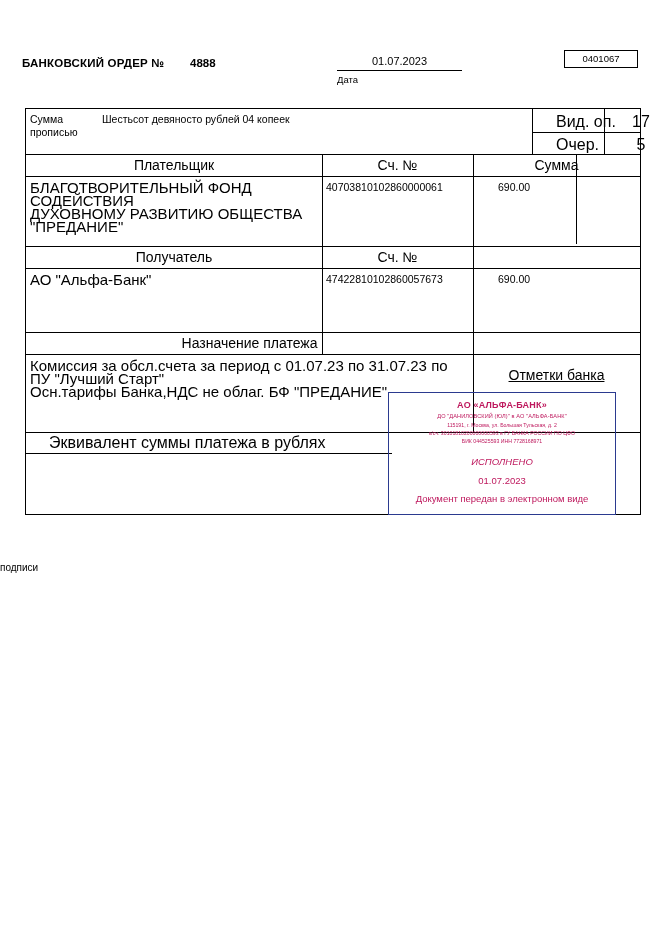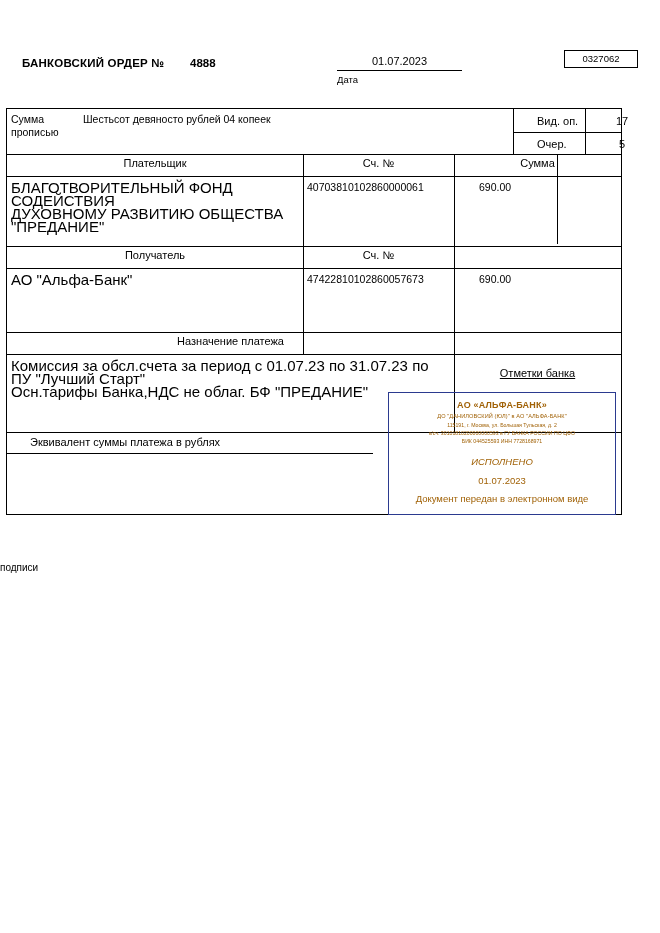--- a/index.html
+++ b/index.html
@@ -67,34 +67,34 @@
     height: 16px;
     border: 1px solid #000;
     font-size: 9.5px;
     text-align: center;
     line-height: 16px;
   }
 
   
   .form {
     position: absolute;
-    left: 6px; top: 108px;
+    left: 25px; top: 108px;
     width: 616px;
     height: 407px;
     border: 1px solid #000;
     box-sizing: border-box;
   }
 
   
   .form .ln-h { position: absolute; border-top: 1px solid #000; }
   .form .ln-v { position: absolute; border-left: 1px solid #000; }
 
   .cell {
     position: absolute;
-    font-size: 11px;
+    font-size: 16px;
     line-height: 13px;
     padding-left: 19px;
   }
   .cell.center { text-align: center; }
 
   .amount-words-label {
     position: absolute;
     left: 4px; top: 4px;
     width: 66px;
     font-size: 10.5px;
@@ -102,21 +102,21 @@
   }
   .amount-words-value {
     position: absolute;
     left: 76px; top: 4px;
     font-size: 10.5px;
   }
 
   .col-hdr {
     position: absolute;
     text-align: center;
-    font-size: 11px;
+    font-size: 14px;
     top: 3px;
   }
 
   .party-name {
     position: absolute;
     font-size: 15px;
     line-height: 13px;
     left: 4px;
   }
 
@@ -134,21 +134,21 @@
   }
 
   
   .stamp {
     position: absolute;
     left: 388px; top: 392px;
     width: 228px;
     height: 123px;
     border: 1px solid #2b3a8f;
     box-sizing: border-box;
-    color: #a16207;
+    color: #be185d;
     text-align: center;
   }
   .stamp .s-title {
     margin-top: 7px;
     font-size: 9px;
     font-weight: bold;
     letter-spacing: 0.2px;
   }
   .stamp .s-sub {
     margin-top: 3px;
@@ -192,21 +192,21 @@
 </head>
 <body>
 
 <div class="page">
 
   <div class="hdr">
     <div class="hdr-title">БАНКОВСКИЙ ОРДЕР №</div>
     <div class="hdr-num">4888</div>
     <div class="hdr-date">01.07.2023</div>
     <div class="hdr-date-label">Дата</div>
-    <div class="hdr-code">0327062</div>
+    <div class="hdr-code">0401067</div>
   </div>
 
   <div class="form">
 
     <div class="ln-h" style="left:0; top:45px; width:614px;"></div>
     <div class="ln-h" style="left:0; top:67px; width:614px;"></div>
     <div class="ln-h" style="left:0; top:137px; width:614px;"></div>
     <div class="ln-h" style="left:0; top:159px; width:614px;"></div>
     <div class="ln-h" style="left:0; top:223px; width:614px;"></div>
     <div class="ln-h" style="left:0; top:245px; width:614px;"></div>

